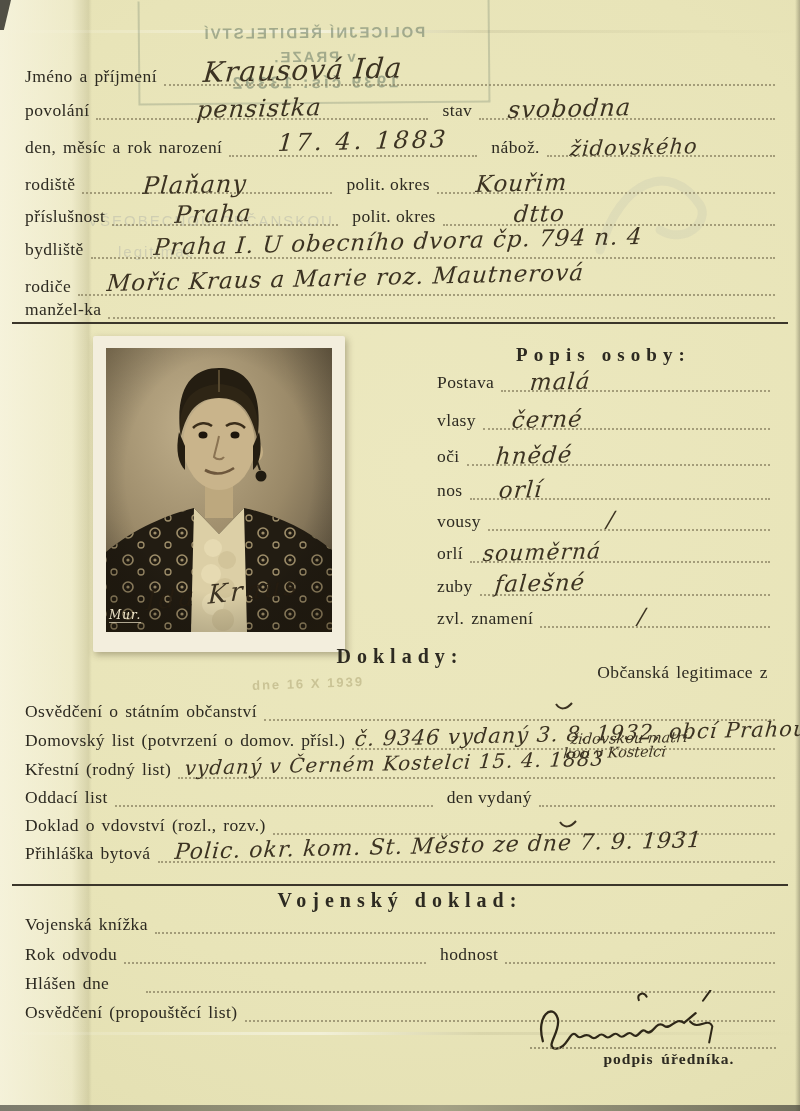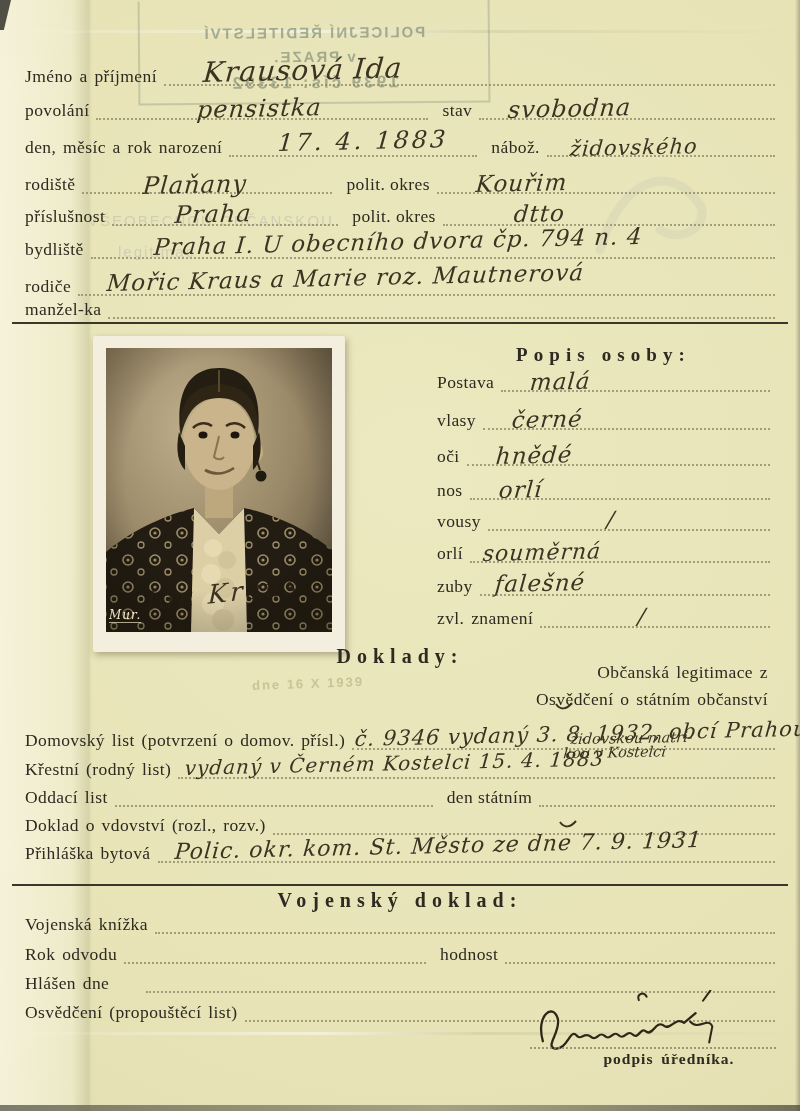--- a/index.html
+++ b/index.html
@@ -85,21 +85,21 @@
   .pr4{top:159px;} .pr5{top:191px;} .pr6{top:224px;} .pr7{top:256px;}
   .hw-p{left:28px;font-size:23px;bottom:-4px;}
   .hw-slash{left:42%;font-size:22px;bottom:-2px;}
   .hw-usta{left:12px;font-size:22px;}
   .hw-zuby{left:14px;font-size:23px;bottom:-2px;}
 
   
   .sec-title{position:absolute;left:0;right:0;text-align:center;font-weight:bold;letter-spacing:.3em;font-size:20px;}
   .doklady-title{top:645px;}
   .vojensky-title{top:889px;}
-  .dr0{top:664px;flex-direction:column;} .dr1{top:691px;flex-direction:column;} .dr2{top:720px;} .dr3{top:749px;}
+  .dr0{top:664px;flex-direction:column;} .dr1{top:691px;} .dr2{top:720px;} .dr3{top:749px;}
   .dr4{top:777px;} .dr5{top:805px;} .dr6{top:833px;}
   .dr4 .d1f{width:318px;}
   .hw-domovsky{left:2px;font-size:21px;bottom:-2px;}
   .hw-krestni{left:6px;font-size:20px;bottom:-1px;}
   .hw-prihlaska{left:16px;font-size:22px;bottom:-2px;}
   .krestni-note{position:absolute;left:392px;top:-32px;font-family:"DejaVu Serif",serif;
     font-style:italic;font-size:14.5px;line-height:14px;color:#3c3322;white-space:nowrap;
     transform:rotate(-1deg) skewX(-6deg);}
   .krestni-note span{display:block;}
   .krestni-note span:last-child{margin-left:-6px;}
@@ -332,21 +332,21 @@
       <i class="hw hw-krestni">vydaný v Černém Kostelci 15. 4. 1883</i>
       <span class="krestni-note">
         <span>židovskou matri-</span>
         <span>kou v Kostelci</span>
       </span>
     </span>
   </div>
   <div class="drow frow dr4">
     <span class="lbl">Oddací list</span>
     <span class="dots d1f"></span>
-    <span class="lbl2">den státním</span>
+    <span class="lbl2">den vydaný</span>
     <span class="dots"></span>
   </div>
   <div class="drow frow dr5">
     <span class="lbl">Doklad o vdovství (rozl., rozv.)</span>
     <span class="dots"></span>
   </div>
   <div class="drow frow dr6">
     <span class="lbl">Přihláška bytová</span>
     <span class="dots">
         <i class="hw hw-prihlaska">Polic. okr. kom. St. Město ze dne 7. 9. 1931</i>

